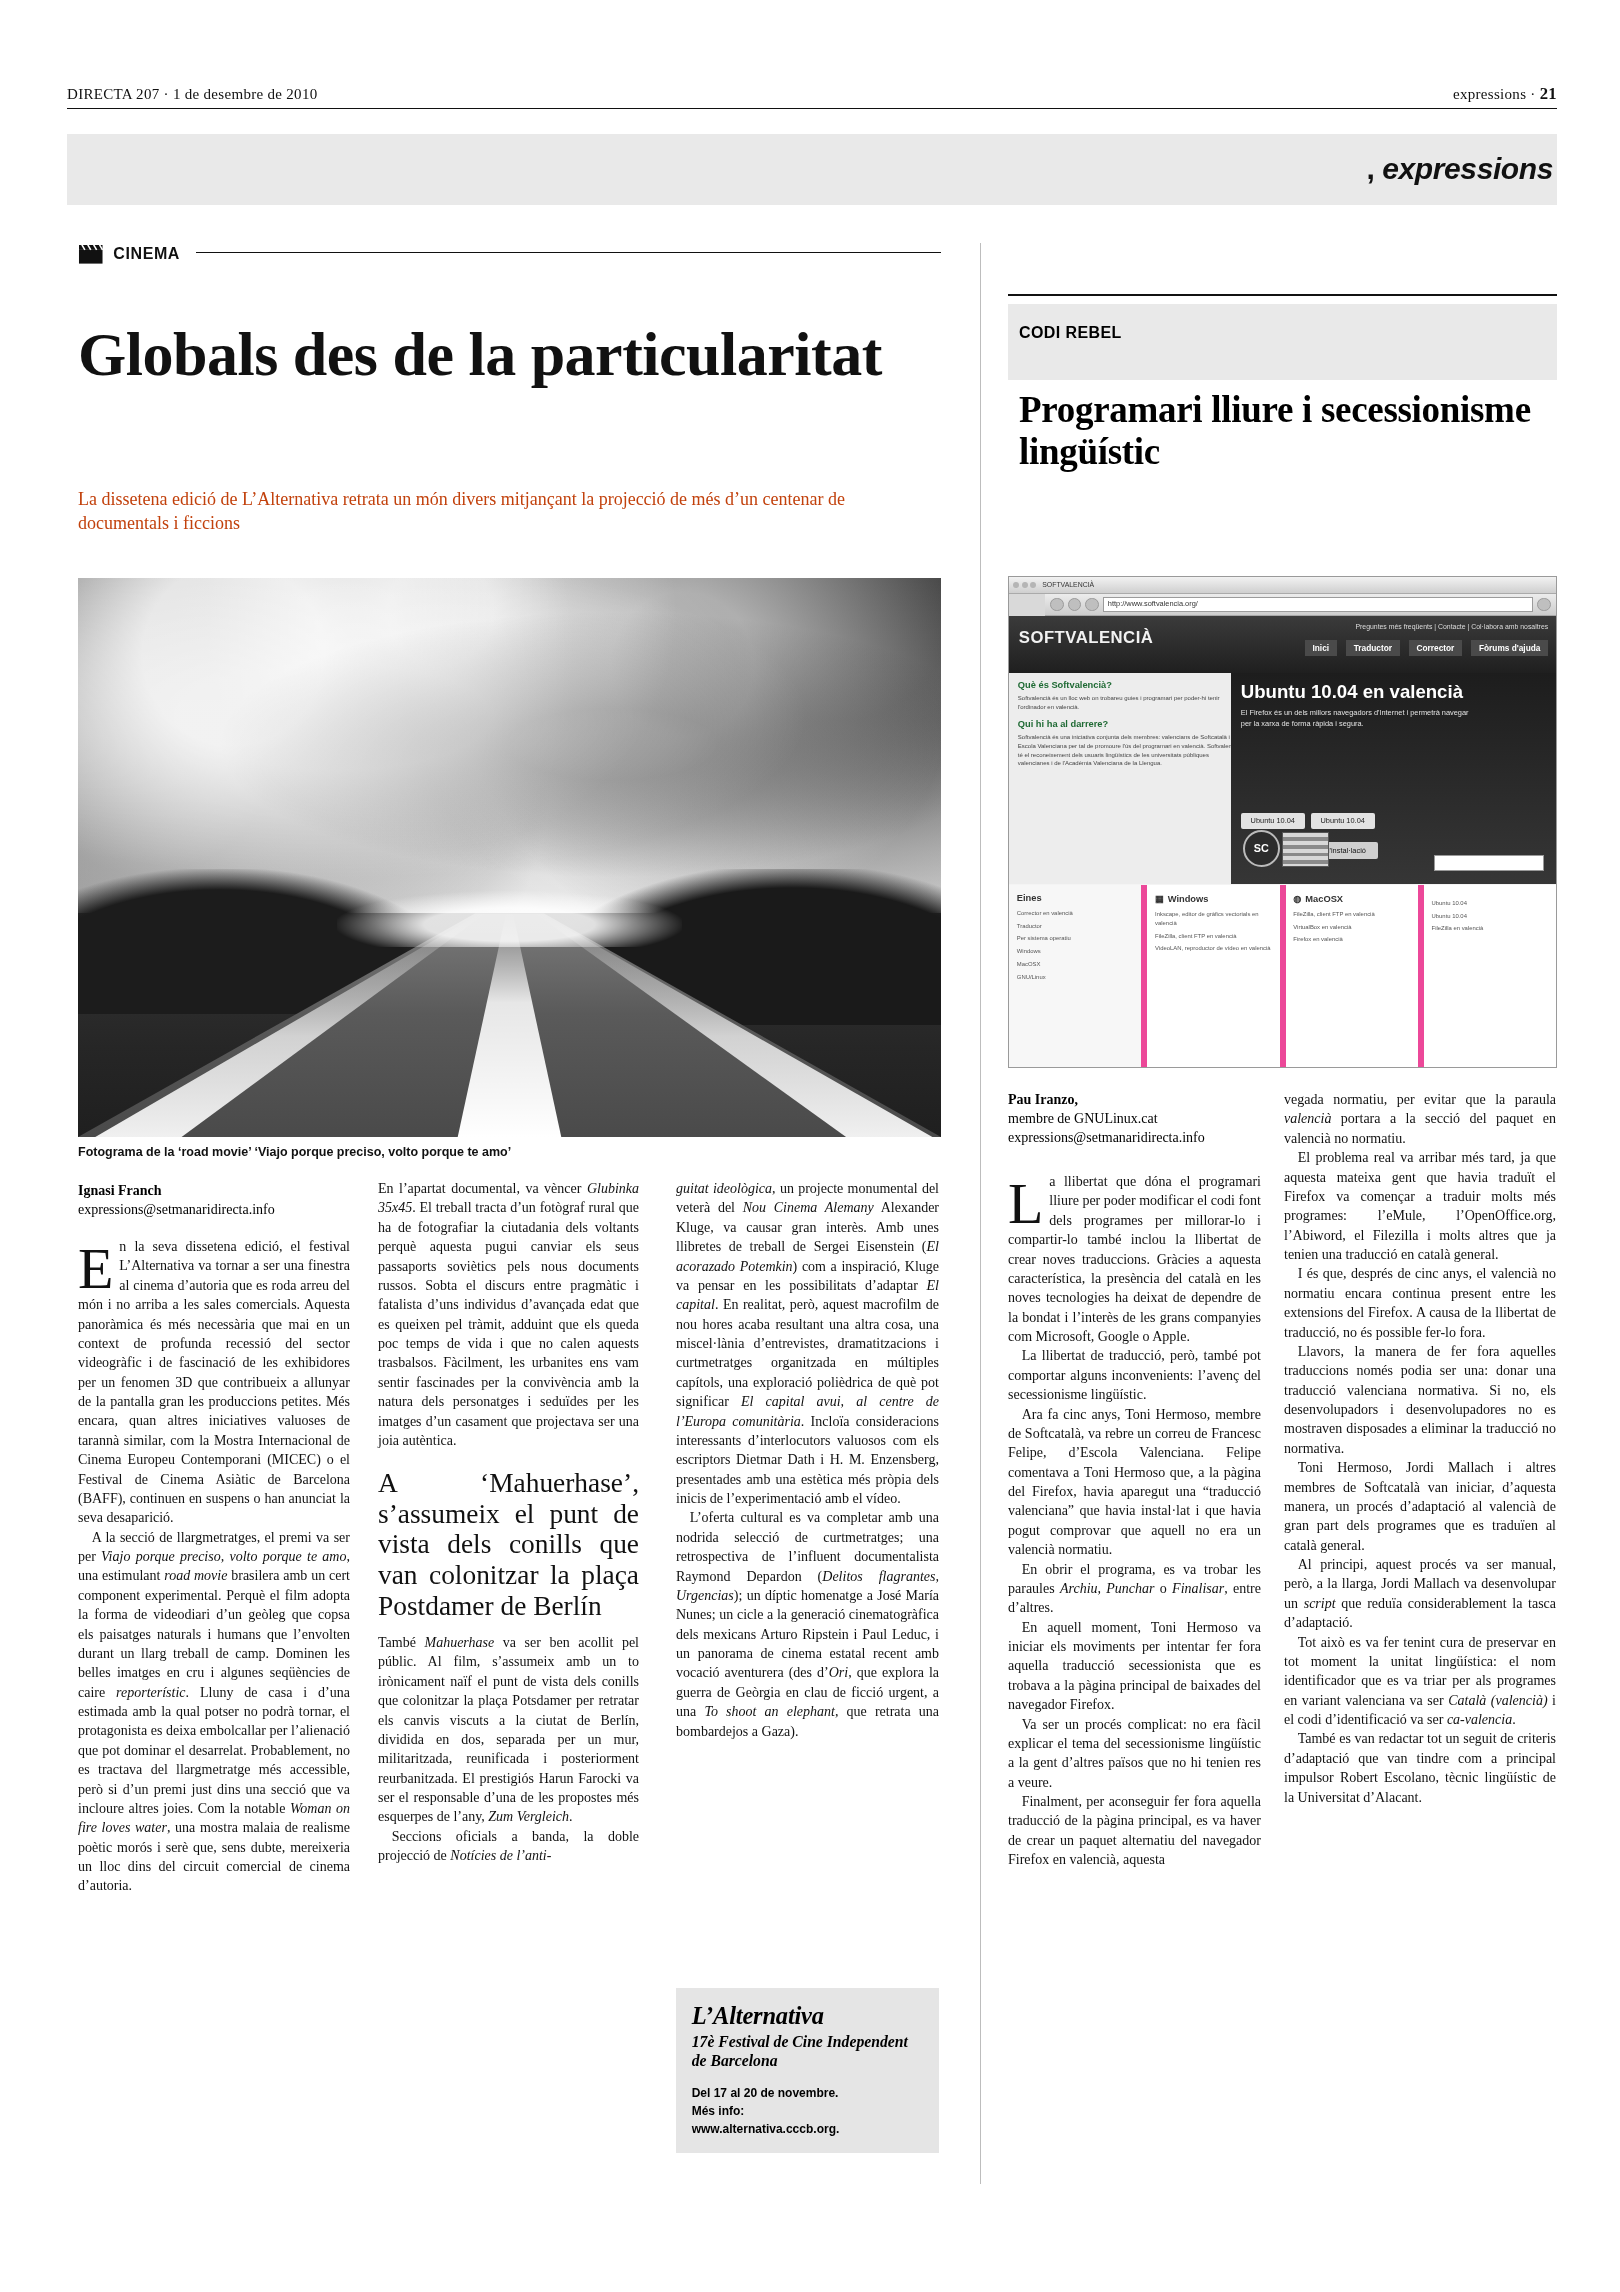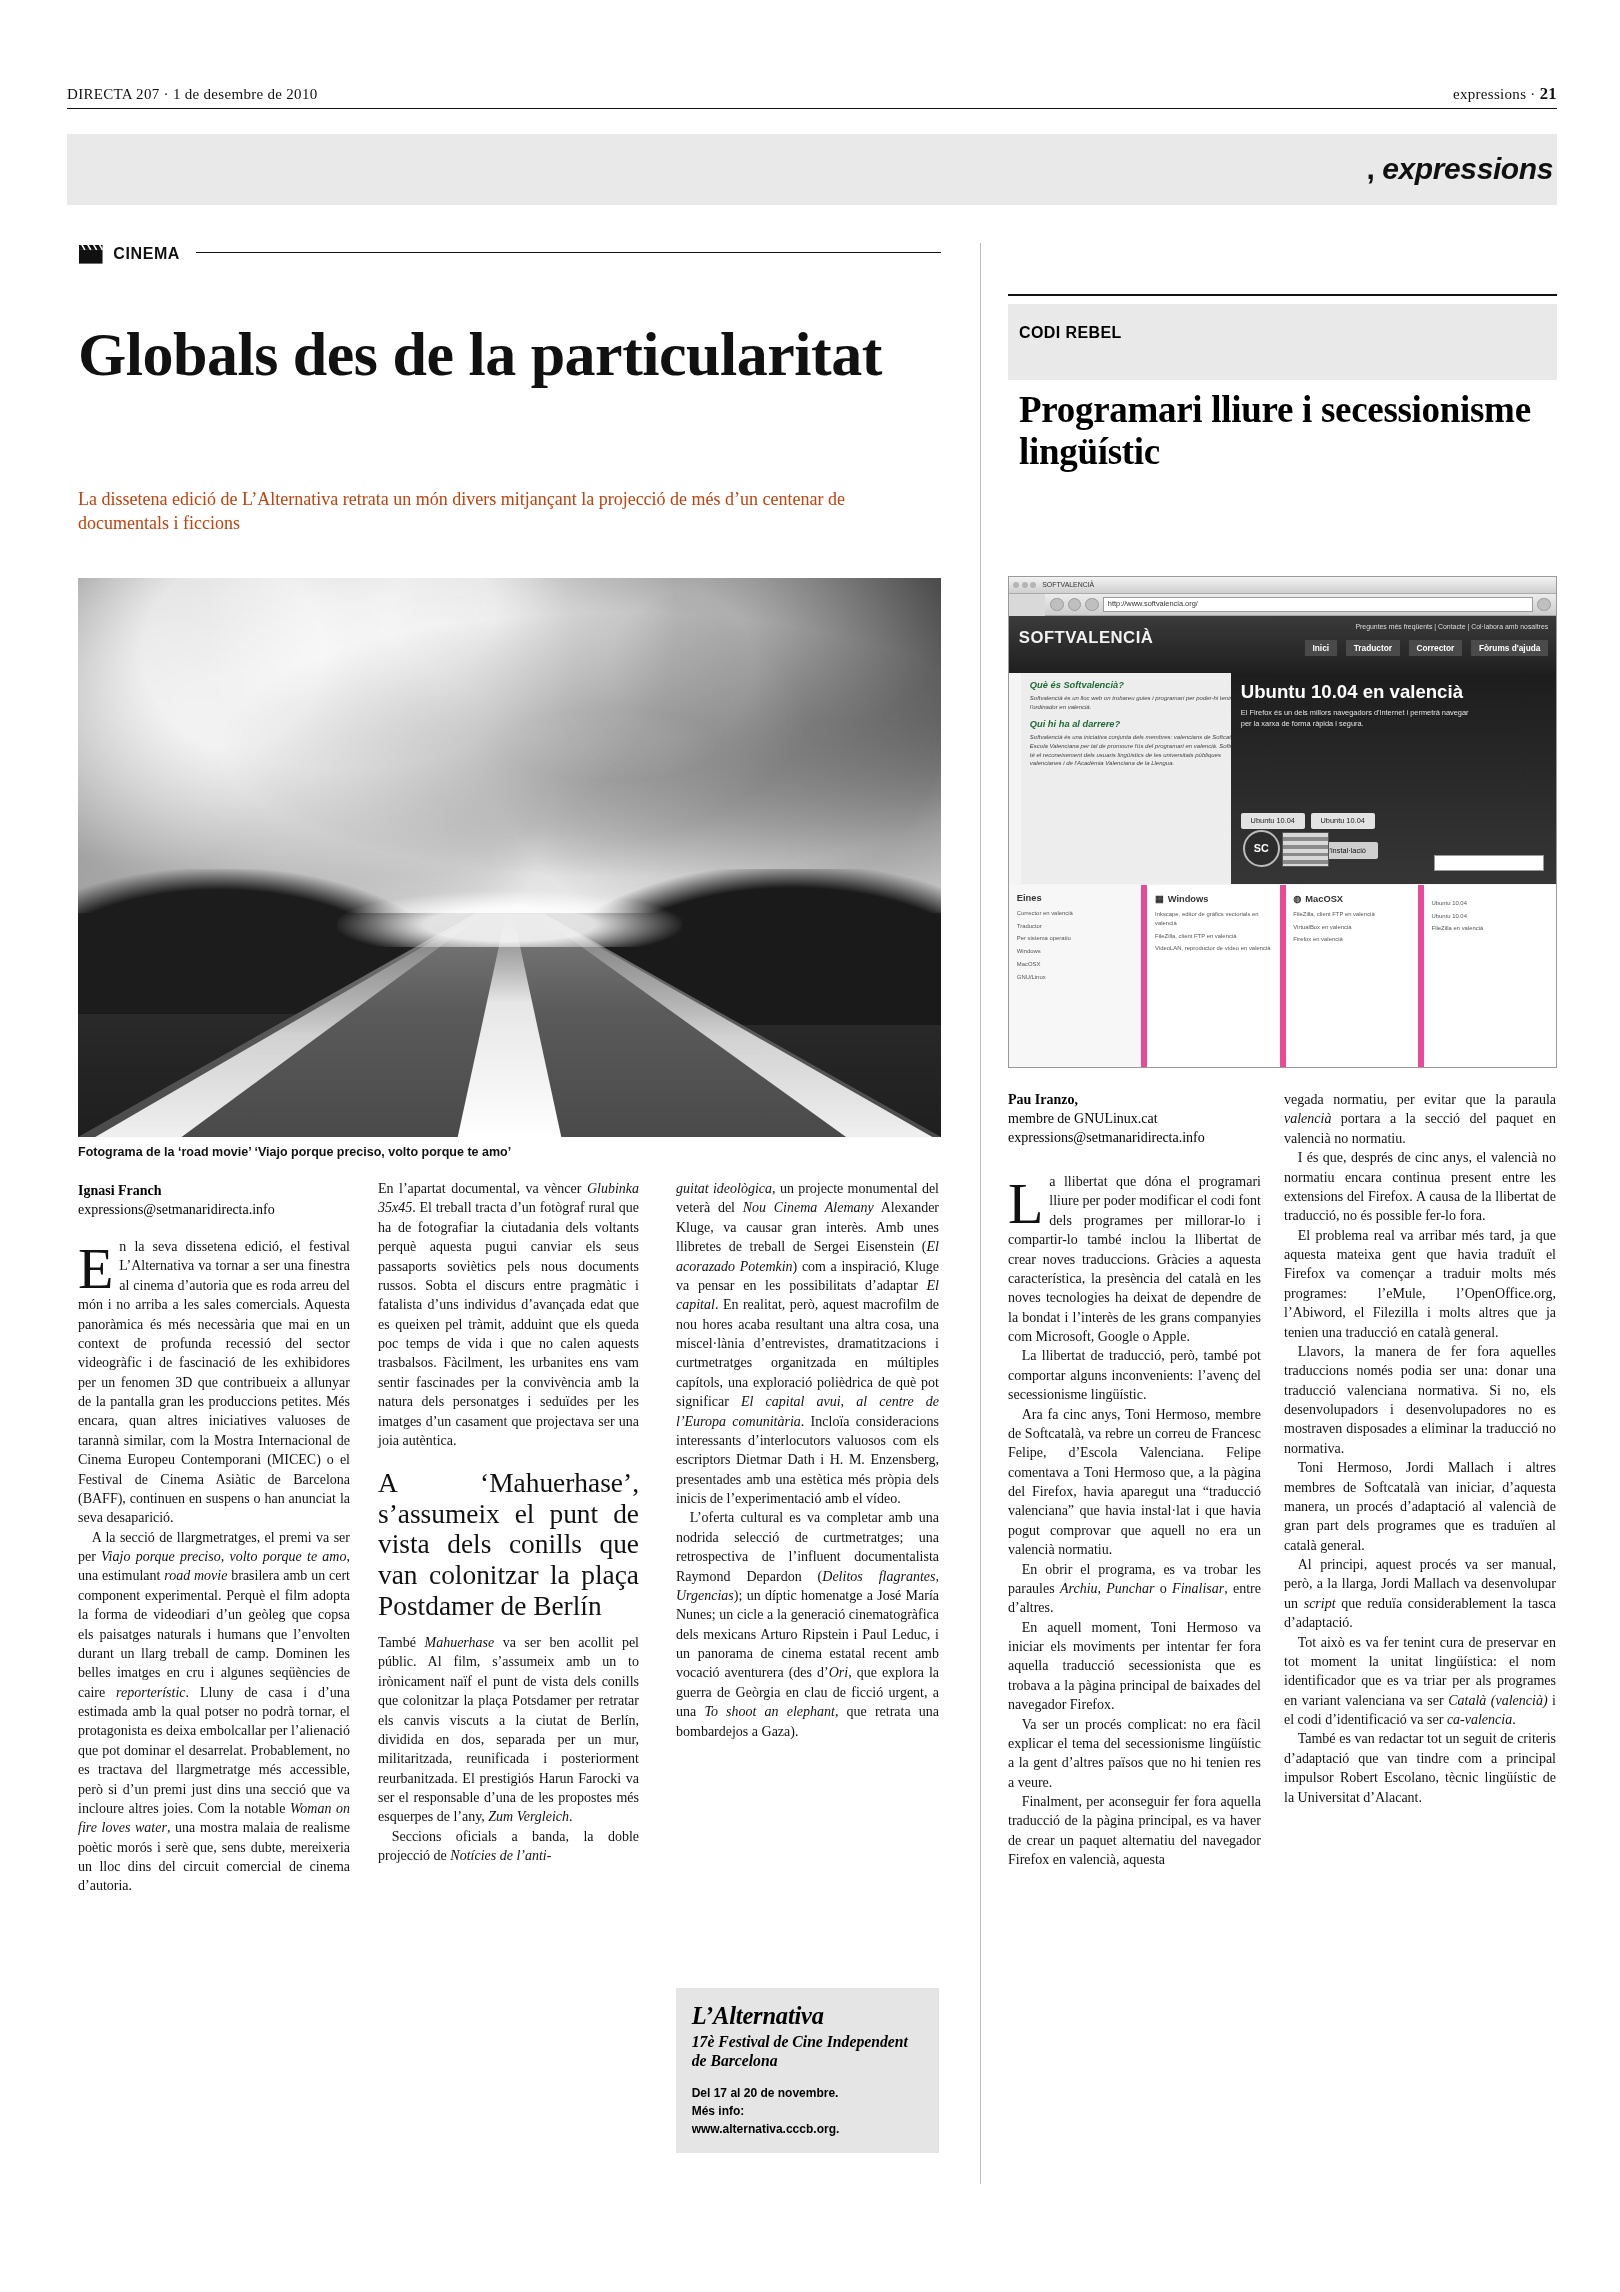--- a/index.html
+++ b/index.html
@@ -385,24 +385,23 @@
     font-size: 6.9px; color:#ddd;
   }
   .sv-nav {
     position:absolute; right:7.8px; top:23.5px;
     display:flex; gap:9px; font-size: 8.3px; color:#fff; font-weight:bold;
   }
   .sv-nav span { background:#4a4a4a; padding:2.9px 7.8px; }
 
   .sv-body { position:relative; height: 396px; background:#f4f4f4; }
   .sv-left {
-    position:absolute; left:12px; top:0; width: 241px; height: 211px;
+    position:absolute; left:0; top:0; width: 241px; height: 211px;
     background:#ededed; border-right:1px solid #d2d2d2; padding:6.9px 8.8px;
     box-sizing:border-box;
-    font-style:italic;
   }
   .sv-left h4 { margin:0 0 3.9px 0; font-size: 9.3px; color:#1f6a34; }
   .sv-left p { margin:0 0 7.8px 0; font-size: 6px; line-height:1.45; color:#444; }
   .sv-right {
     position:absolute; left:222px; top:0; right:0; height:211px;
     background: linear-gradient(#1d1d1d,#363636);
     color:#fff; padding: 7.8px 9.8px; box-sizing:border-box;
   }
   .sv-right h3 { margin:0; font-size: 18.6px; font-weight:bold; }
   .sv-right p { margin:4.9px 0 0 0; font-size:7.4px; line-height:1.45; color:#e3e3e3; width: 76%; }
@@ -655,22 +654,22 @@
     <p><span>La llibertat de traducció, però, també pot comportar alguns inconvenients: l’avenç del secessionisme lingüístic.</span></p>
     <p><span>Ara fa cinc anys, Toni Hermoso, membre de Softcatalà, va rebre un correu de Francesc Felipe, d’Escola Valenciana. Felipe comentava a Toni Hermoso que, a la pàgina del Firefox, havia aparegut una “traducció valenciana” que havia instal·lat i que havia pogut comprovar que aquell no era un valencià normatiu.</span></p>
     <p><span>En obrir el programa, es va trobar les paraules <i>Archiu, Punchar</i> o <i>Finalisar</i>, entre d’altres.</span></p>
     <p><span>En aquell moment, Toni Hermoso va iniciar els moviments per intentar fer fora aquella traducció secessionista que es trobava a la pàgina principal de baixades del navegador Firefox.</span></p>
     <p><span>Va ser un procés complicat: no era fàcil explicar el tema del secessionisme lingüístic a la gent d’altres països que no hi tenien res a veure.</span></p>
     <p><span>Finalment, per aconseguir fer fora aquella traducció de la pàgina principal, es va haver de crear un paquet alternatiu del navegador Firefox en valencià, aquesta</span></p>
   </div>
 
   <div class="col" id="rcol2">
     <p class="first"><span>vegada normatiu, per evitar que la paraula <i>valencià</i> portara a la secció del paquet en valencià no normatiu.</span></p>
+    <p><span>El problema real va arribar més tard, ja que aquesta mateixa gent que havia traduït el Firefox va començar a traduir molts més programes: l’eMule, l’OpenOffice.org, l’Abiword, el Filezilla i molts altres que ja tenien una traducció en català general.</span></p>
     <p><span>I és que, després de cinc anys, el valencià no normatiu encara continua present entre les extensions del Firefox. A causa de la llibertat de traducció, no és possible fer-lo fora.</span></p>
-    <p><span>El problema real va arribar més tard, ja que aquesta mateixa gent que havia traduït el Firefox va començar a traduir molts més programes: l’eMule, l’OpenOffice.org, l’Abiword, el Filezilla i molts altres que ja tenien una traducció en català general.</span></p>
     <p><span>Llavors, la manera de fer fora aquelles traduccions només podia ser una: donar una traducció valenciana normativa. Si no, els desenvolupadors i desenvolupadores no es mostraven disposades a eliminar la traducció no normativa.</span></p>
     <p><span>Toni Hermoso, Jordi Mallach i altres membres de Softcatalà van iniciar, d’aquesta manera, un procés d’adaptació al valencià de gran part dels programes que es traduïen al català general.</span></p>
     <p><span>Al principi, aquest procés va ser manual, però, a la llarga, Jordi Mallach va desenvolupar un <i>script</i> que reduïa considerablement la tasca d’adaptació.</span></p>
     <p><span>Tot això es va fer tenint cura de preservar en tot moment la unitat lingüística: el nom identificador que es va triar per als programes en variant valenciana va ser <i>Català (valencià)</i> i el codi d’identificació va ser <i>ca-valencia</i>.</span></p>
     <p><span>També es van redactar tot un seguit de criteris d’adaptació que van tindre com a principal impulsor Robert Escolano, tècnic lingüístic de la Universitat d’Alacant.</span></p>
   </div>
 
 </div>
 
 

